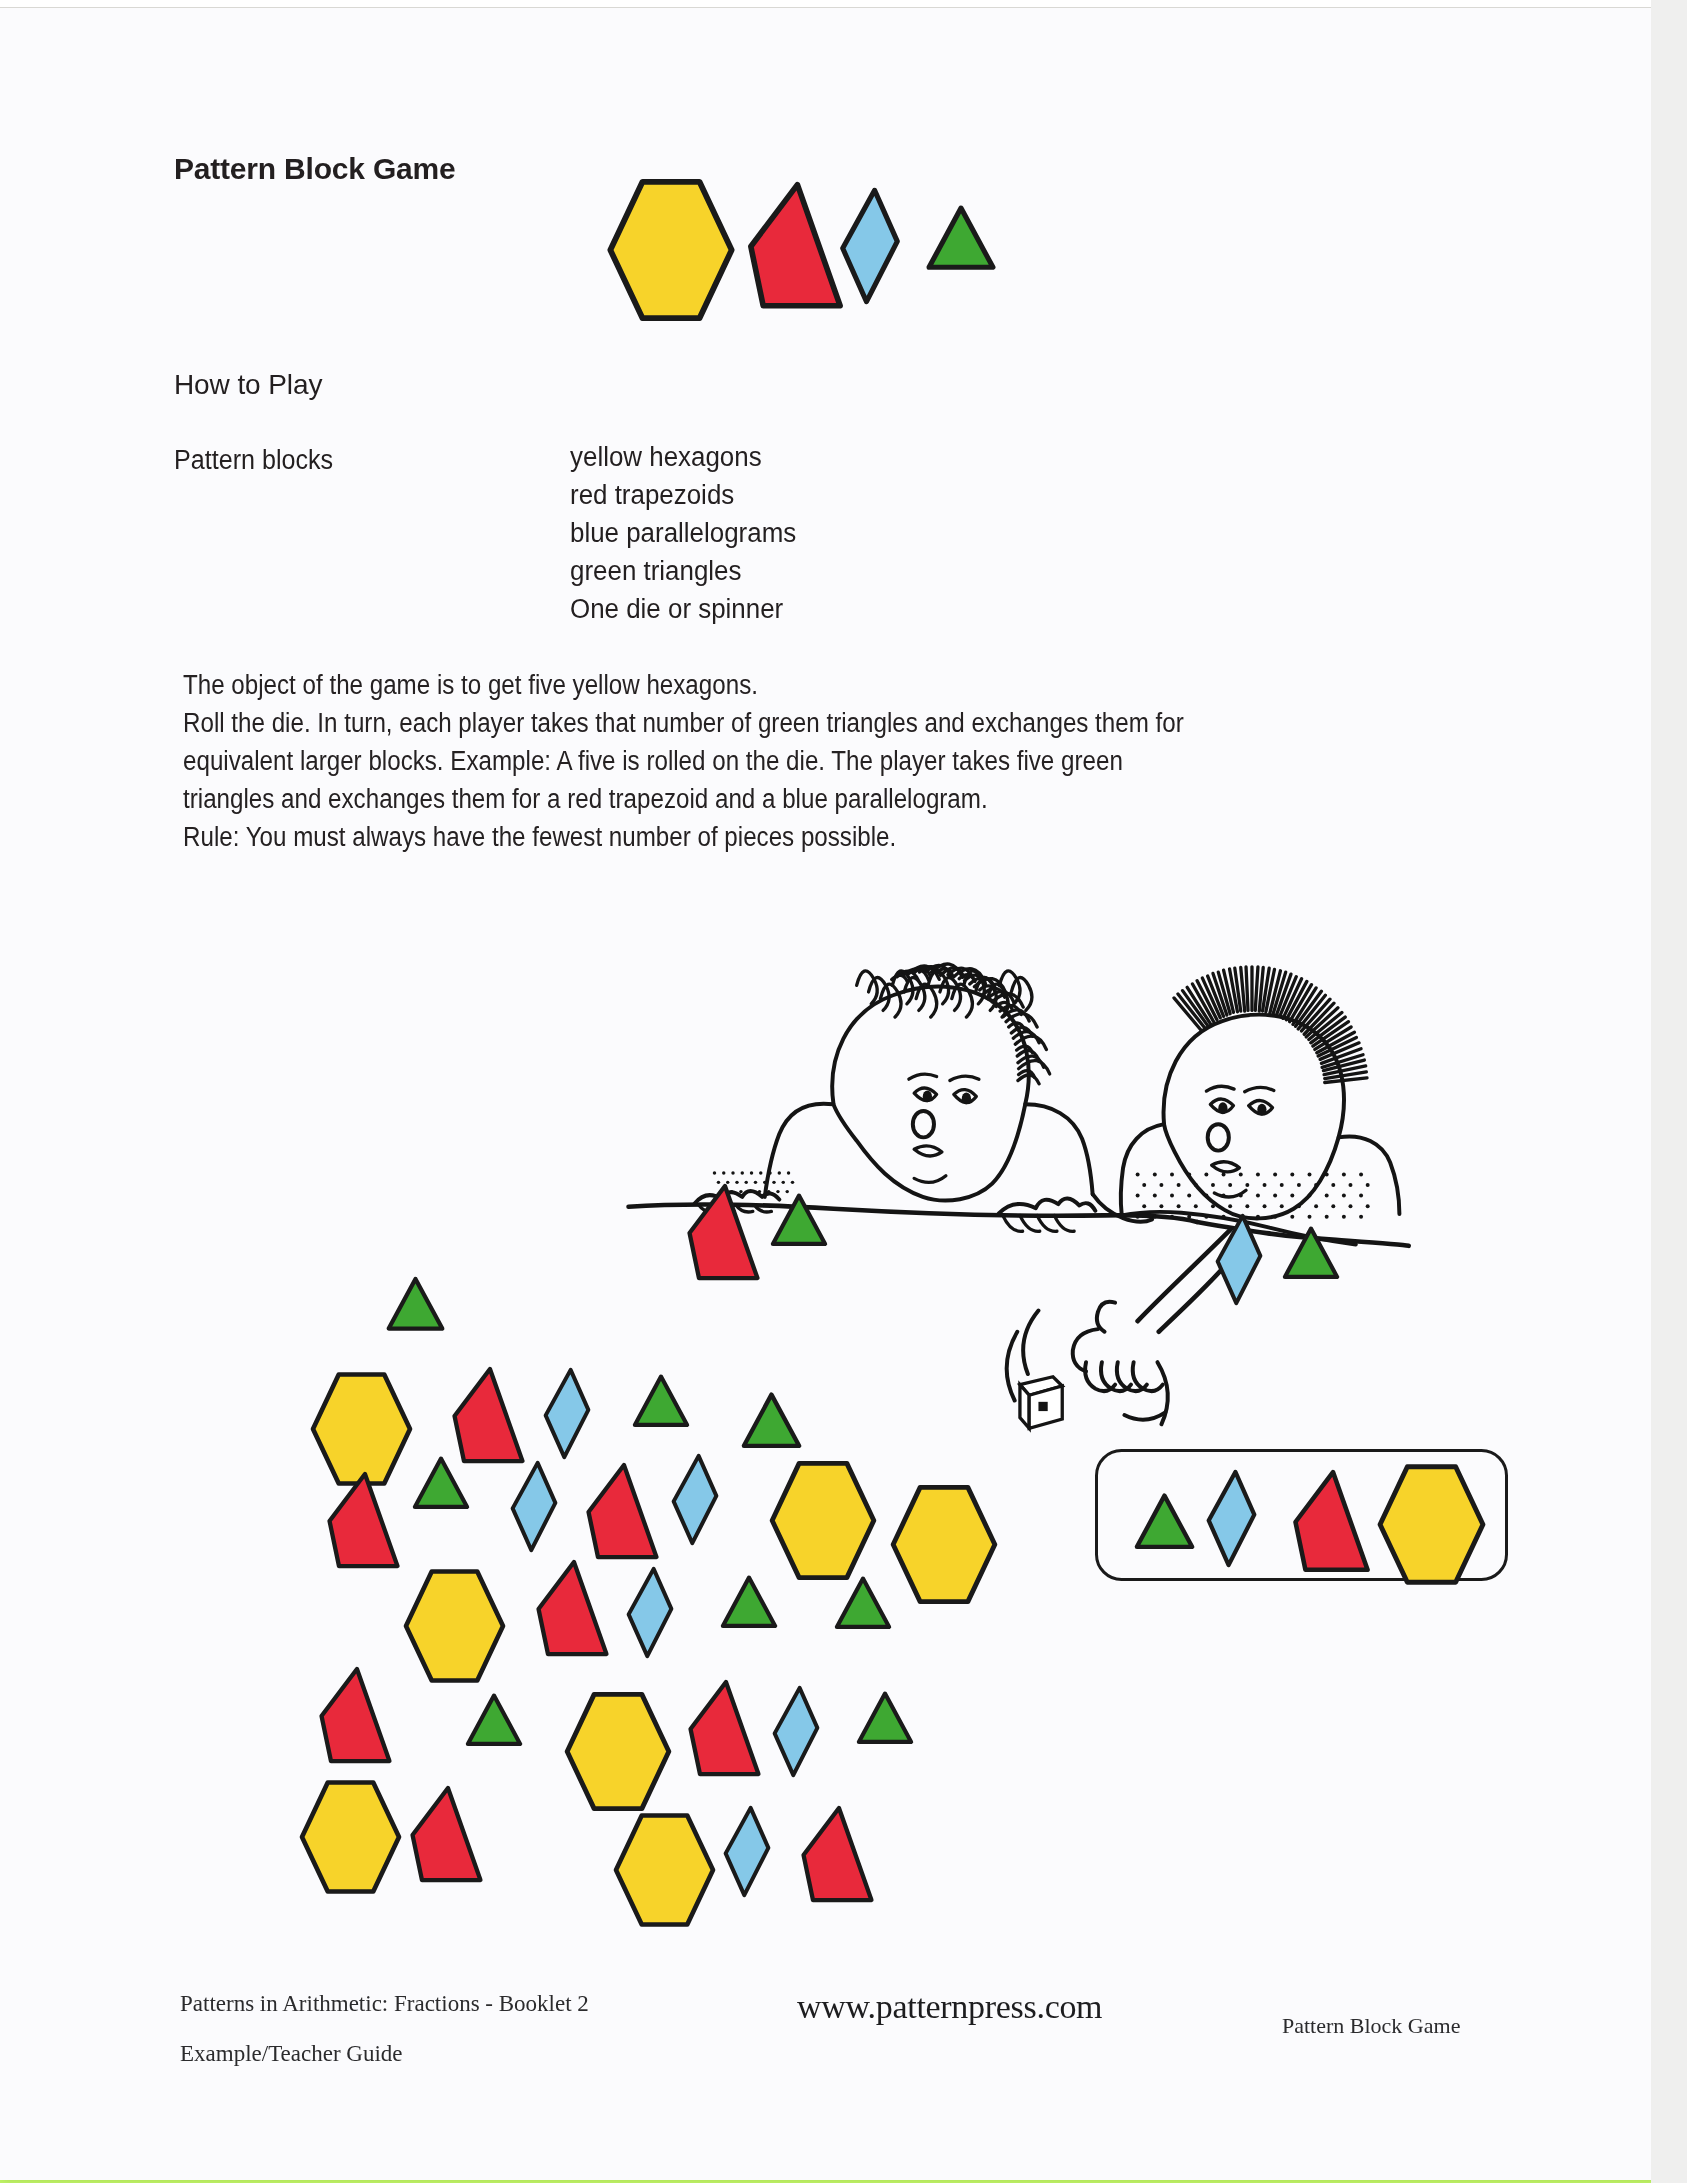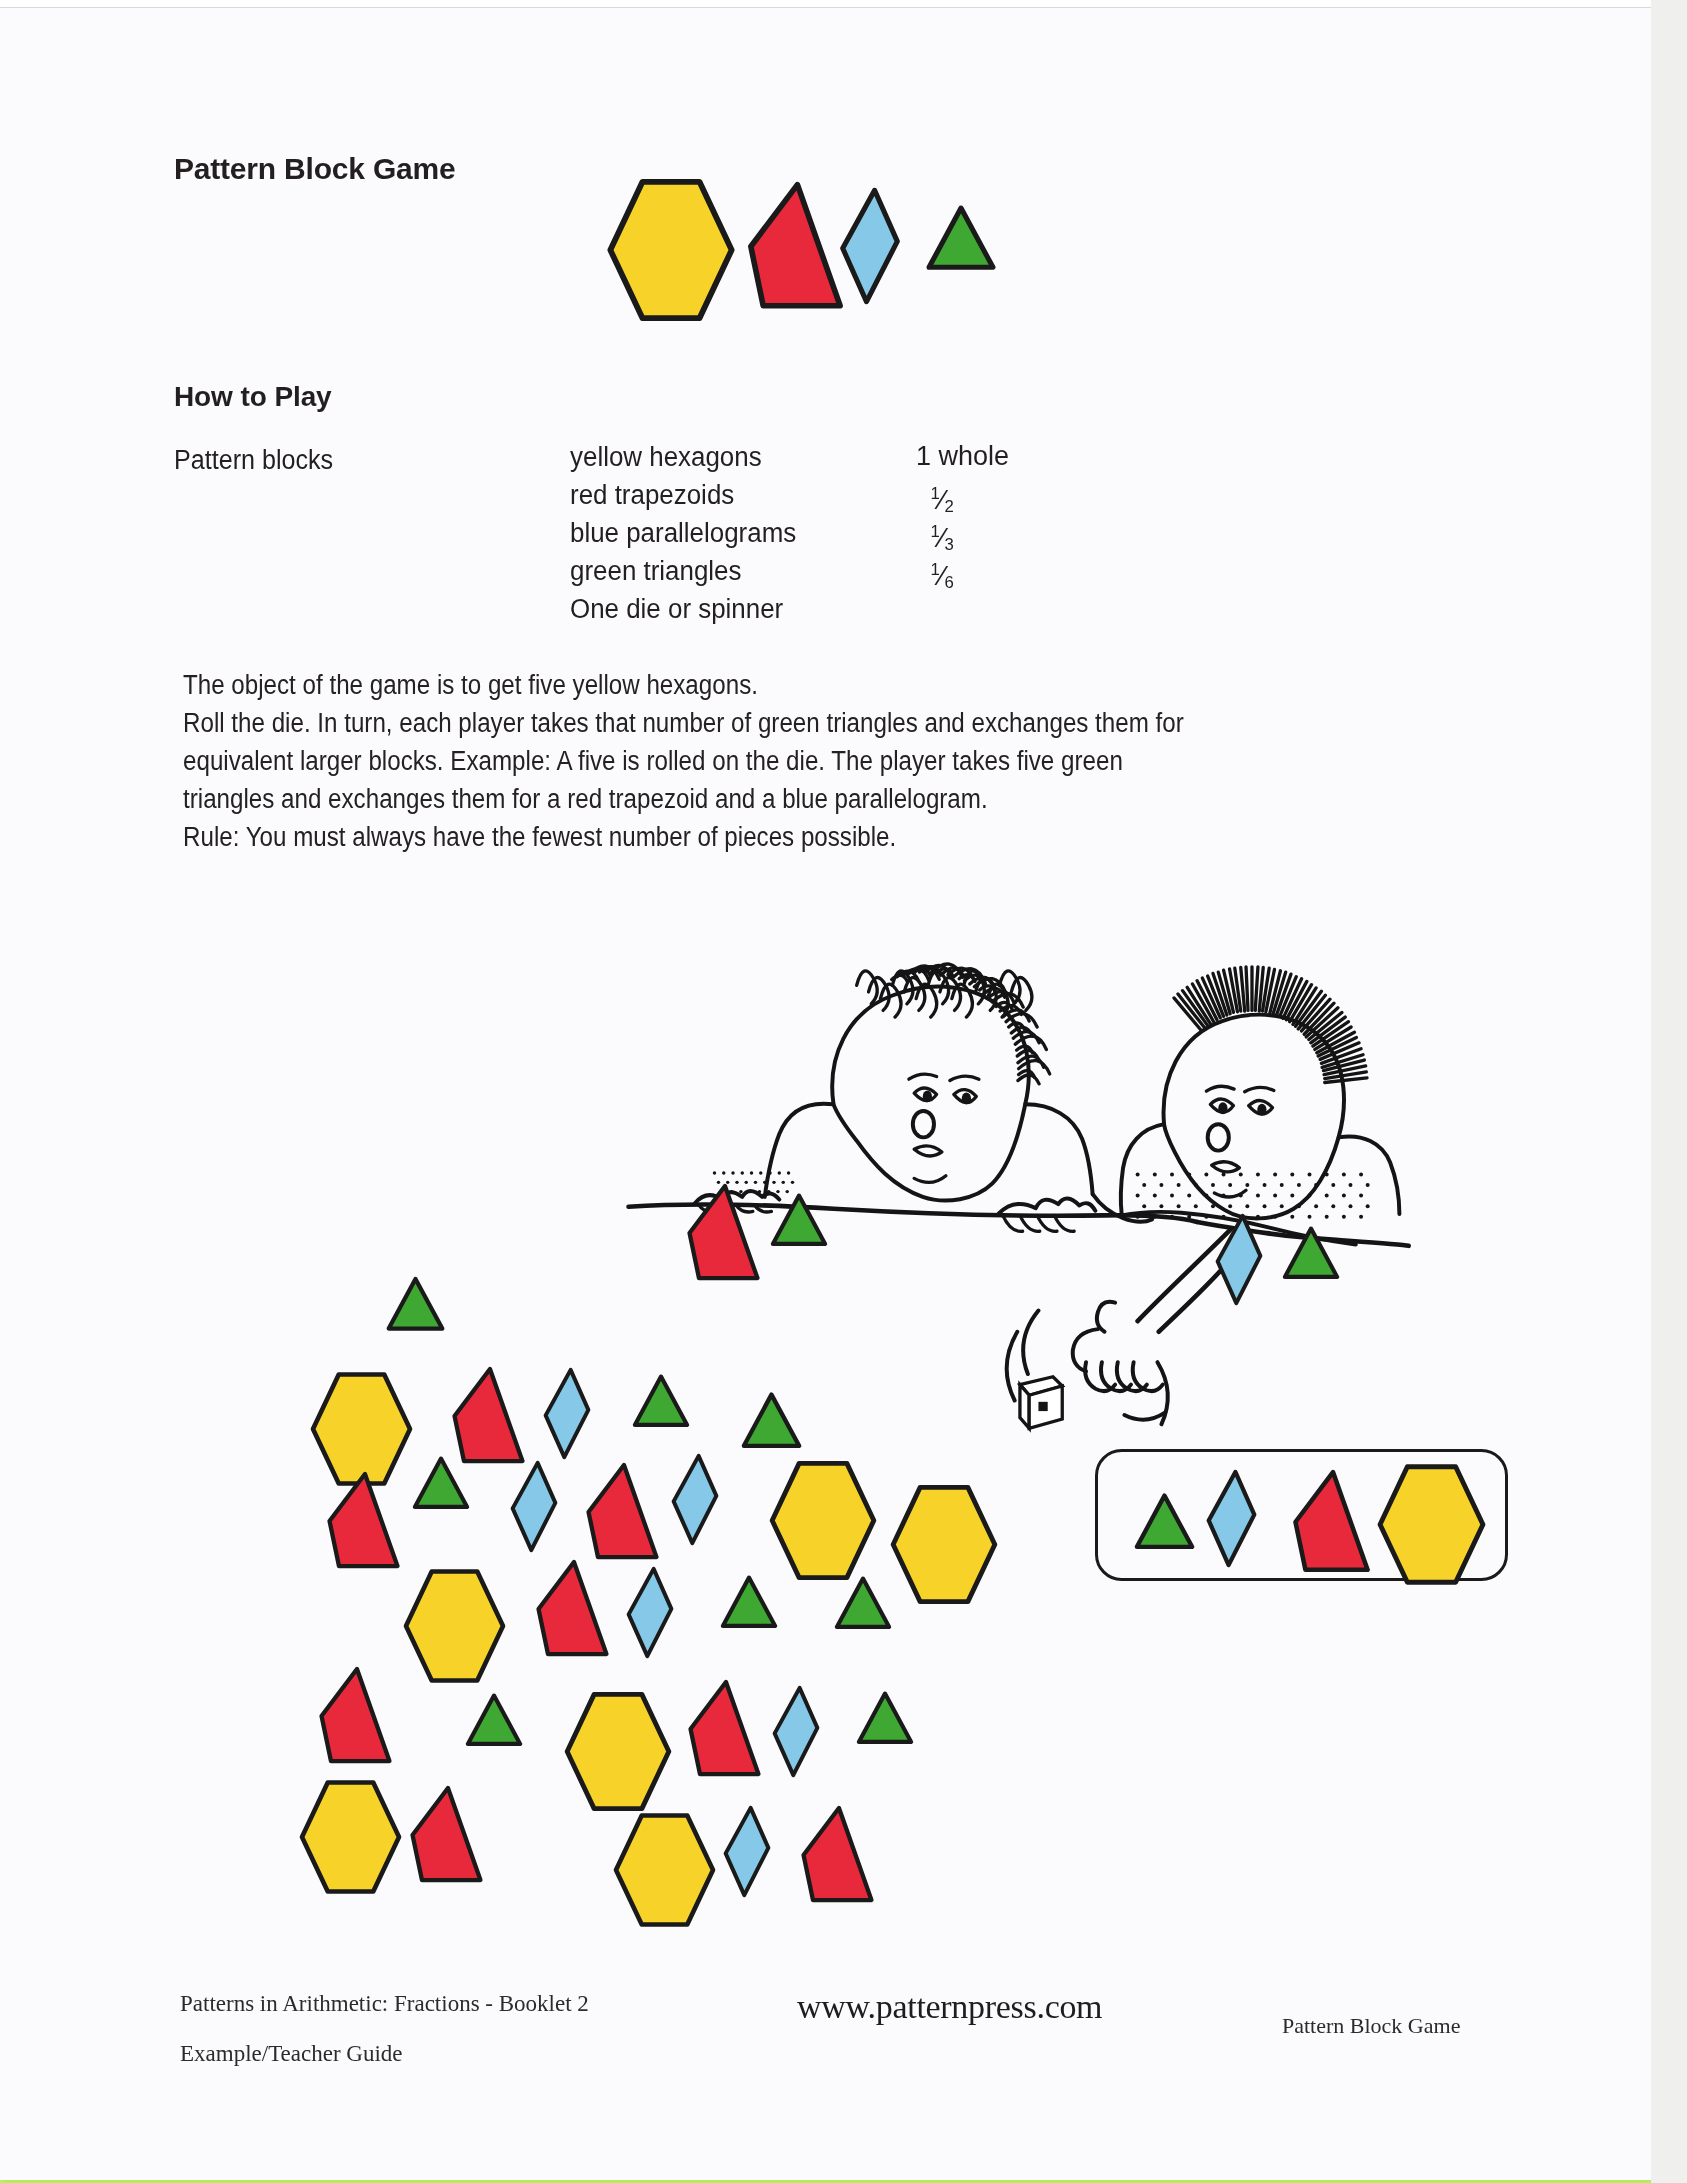--- a/index.html
+++ b/index.html
@@ -28,21 +28,21 @@
 
   .abs{position:absolute;}
 
   
   .h-title{
     font-family:"Liberation Sans",sans-serif;
     font-weight:bold;font-size:30px;color:#231f20;letter-spacing:-0.2px;
   }
   .h-sub{
     font-family:"Liberation Sans",sans-serif;
-    font-weight:bold;font-size:28px;color:#231f20;letter-spacing:-0.1px;margin-top:12px;
+    font-weight:normal;font-size:28px;color:#231f20;letter-spacing:-0.1px;
   }
   .body-t{
     font-family:"Liberation Sans",sans-serif;
     font-size:27px;color:#231f20;
     transform:scaleX(0.93);transform-origin:left top;
     white-space:nowrap;
   }
   .list-t{
     font-family:"Liberation Sans",sans-serif;
     font-size:27px;color:#231f20;white-space:nowrap;
@@ -123,27 +123,20 @@
   <div class="abs body-t" style="left:174px;top:445px;">Pattern blocks</div>
 
   <div class="abs" id="mat-names" style="left:570px;top:442px;">
       <div class="list-t" style="margin-top: 0px; line-height: 30px;">yellow hexagons</div>
       <div class="list-t" style="margin-top: 8px; line-height: 30px;">red trapezoids</div>
       <div class="list-t" style="margin-top: 8px; line-height: 30px;">blue parallelograms</div>
       <div class="list-t" style="margin-top: 8px; line-height: 30px;">green triangles</div>
       <div class="list-t" style="margin-top: 8px; line-height: 30px;">One die or spinner</div>
     </div>
 
-  <div class="abs" id="mat-values" style="left:916px;top:439px;">
-      <div style="height: 38px; line-height: 34px;"><span class="whole">1 whole</span></div>
-      <div style="height: 38px; line-height: 34px; padding-left: 14.6px;"><span class="frac"><sup>1</sup><span class="sl">⁄</span><sub>2</sub></span></div>
-      <div style="height: 38px; line-height: 34px; padding-left: 14.6px;"><span class="frac"><sup>1</sup><span class="sl">⁄</span><sub>3</sub></span></div>
-      <div style="height: 38px; line-height: 34px; padding-left: 14.6px;"><span class="frac"><sup>1</sup><span class="sl">⁄</span><sub>6</sub></span></div>
-      <div style="height: 38px; line-height: 34px;">&nbsp;</div>
-    </div>
 
   <div class="abs" id="instr" style="left:183px;top:668px;">
       <div class="para" style="height: 38px; line-height: 34px;">The object of the game is to get five yellow hexagons.</div>
       <div class="para" style="height: 38px; line-height: 34px;">Roll the die.  In turn, each player takes that number of green triangles and exchanges them for</div>
       <div class="para" style="height: 38px; line-height: 34px;">equivalent larger blocks.  Example:  A five is rolled on the die.  The player takes five green</div>
       <div class="para" style="height: 38px; line-height: 34px;">triangles and exchanges them for a red trapezoid and a blue parallelogram.</div>
       <div class="para" style="height: 38px; line-height: 34px;">Rule:  You must always have the fewest number of pieces possible.</div>
     </div>
 
   <div class="abs" id="illus" style="left:615px;top:906px;width:794px;height:476px;">

